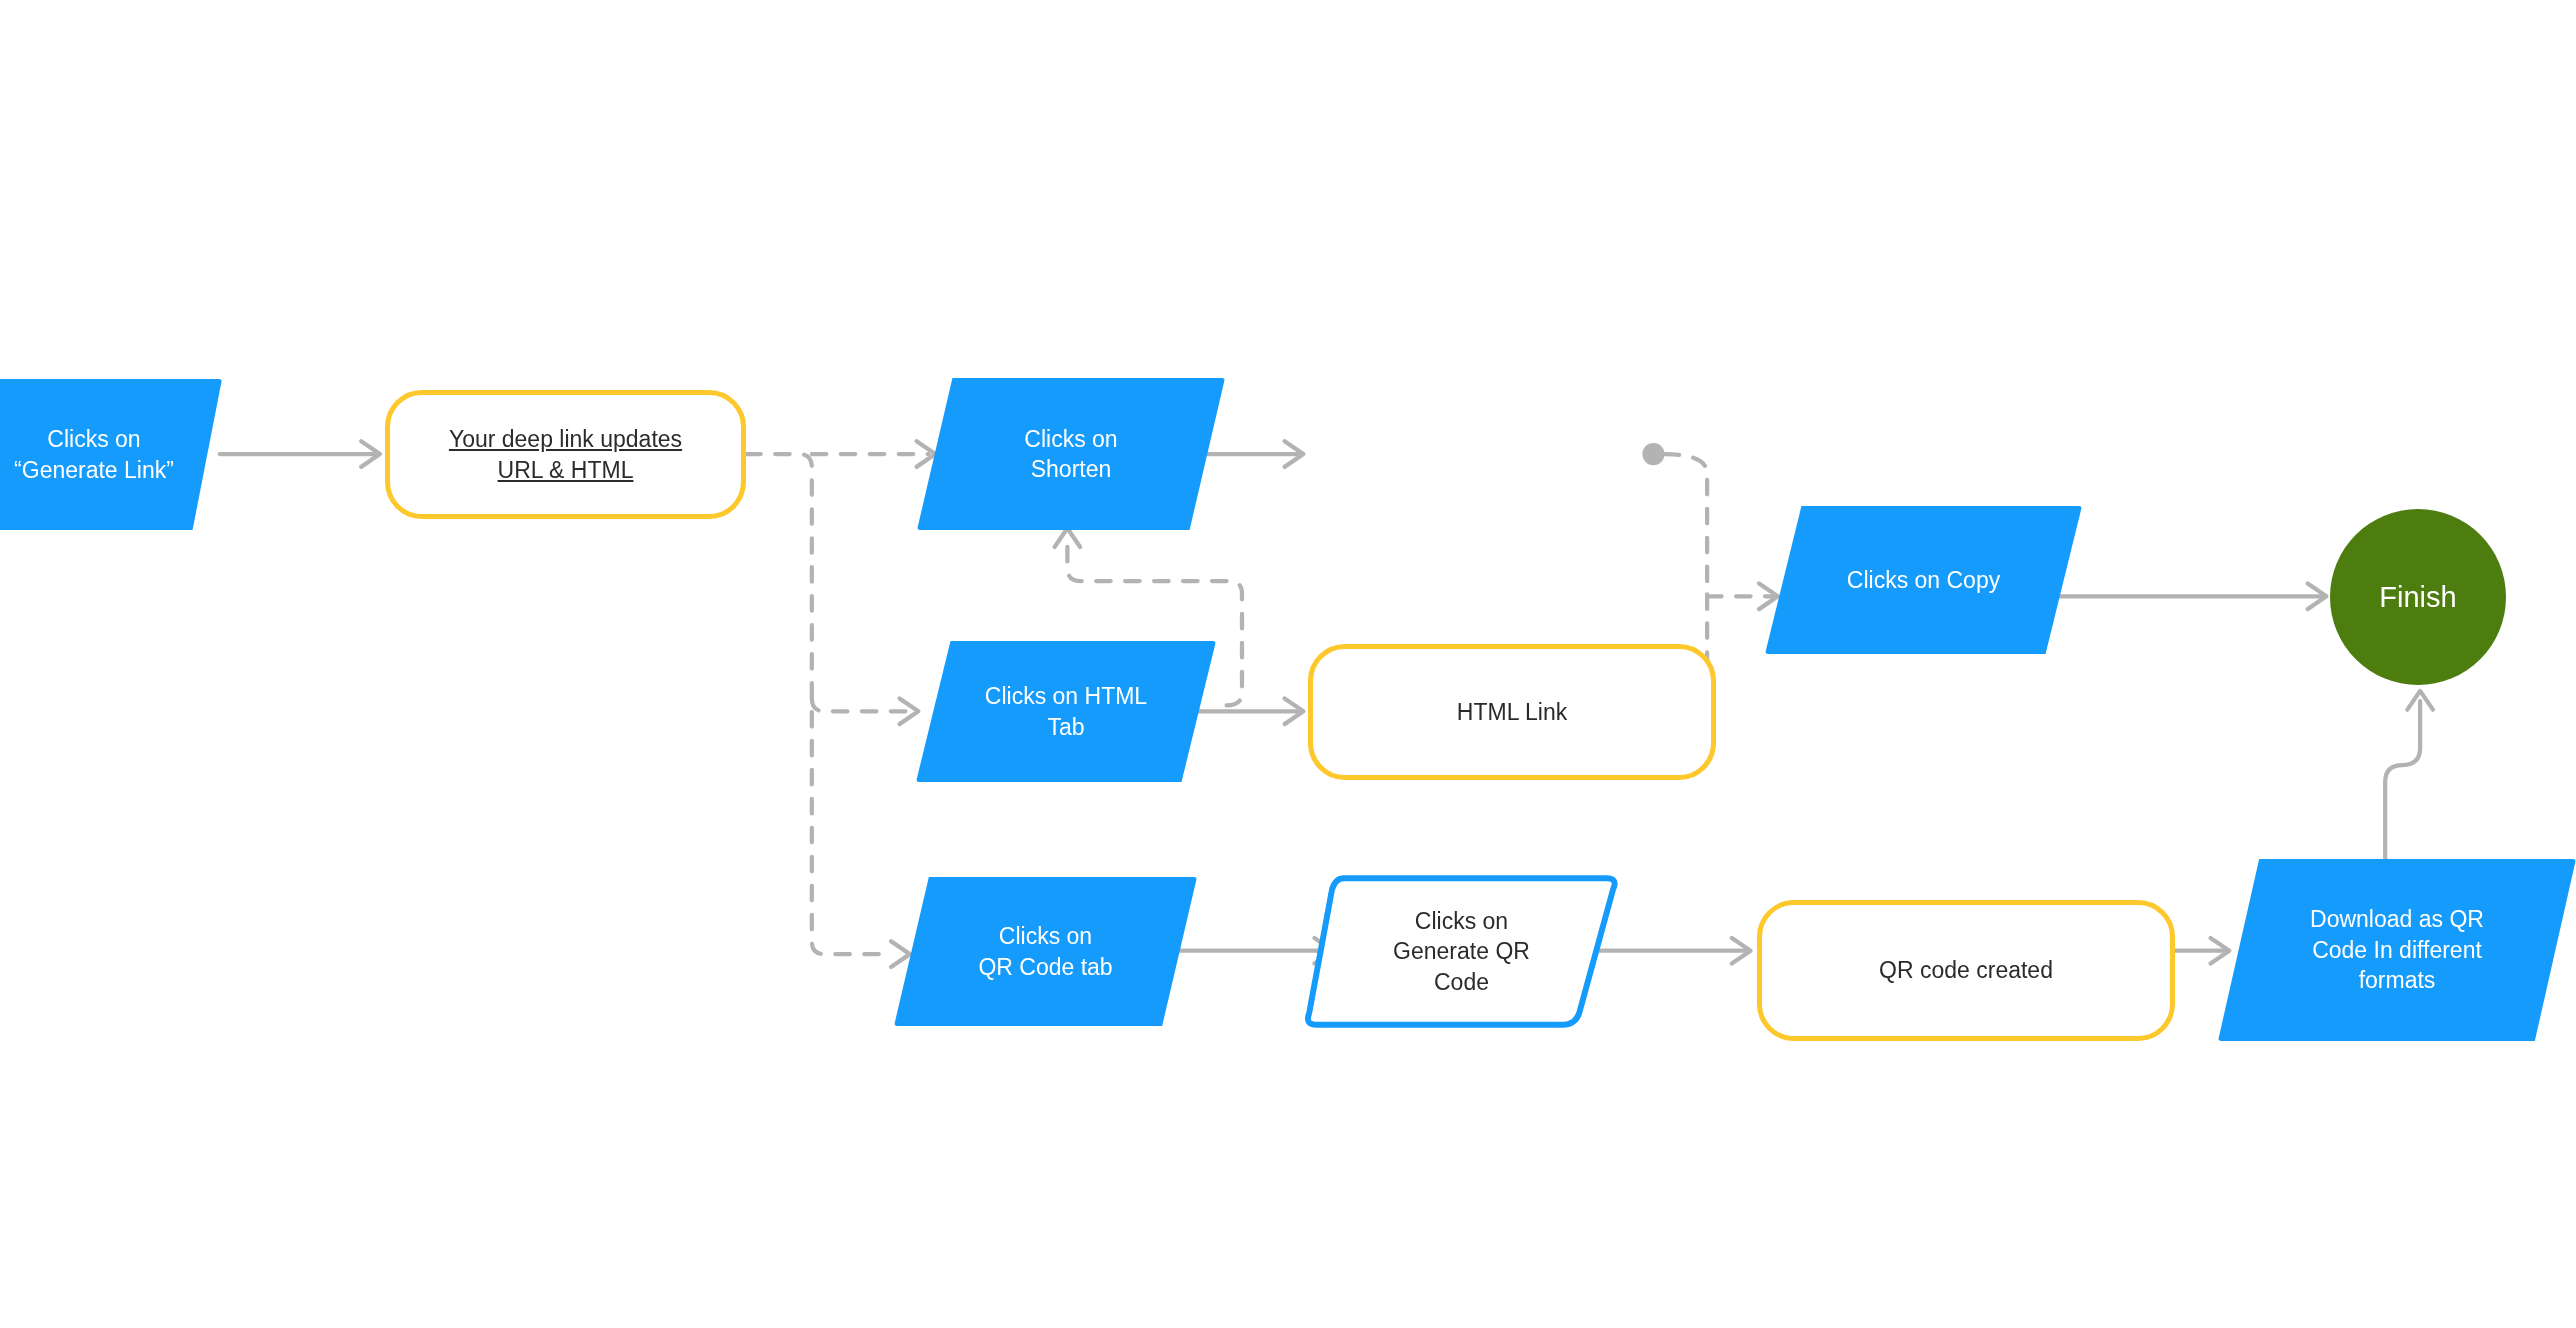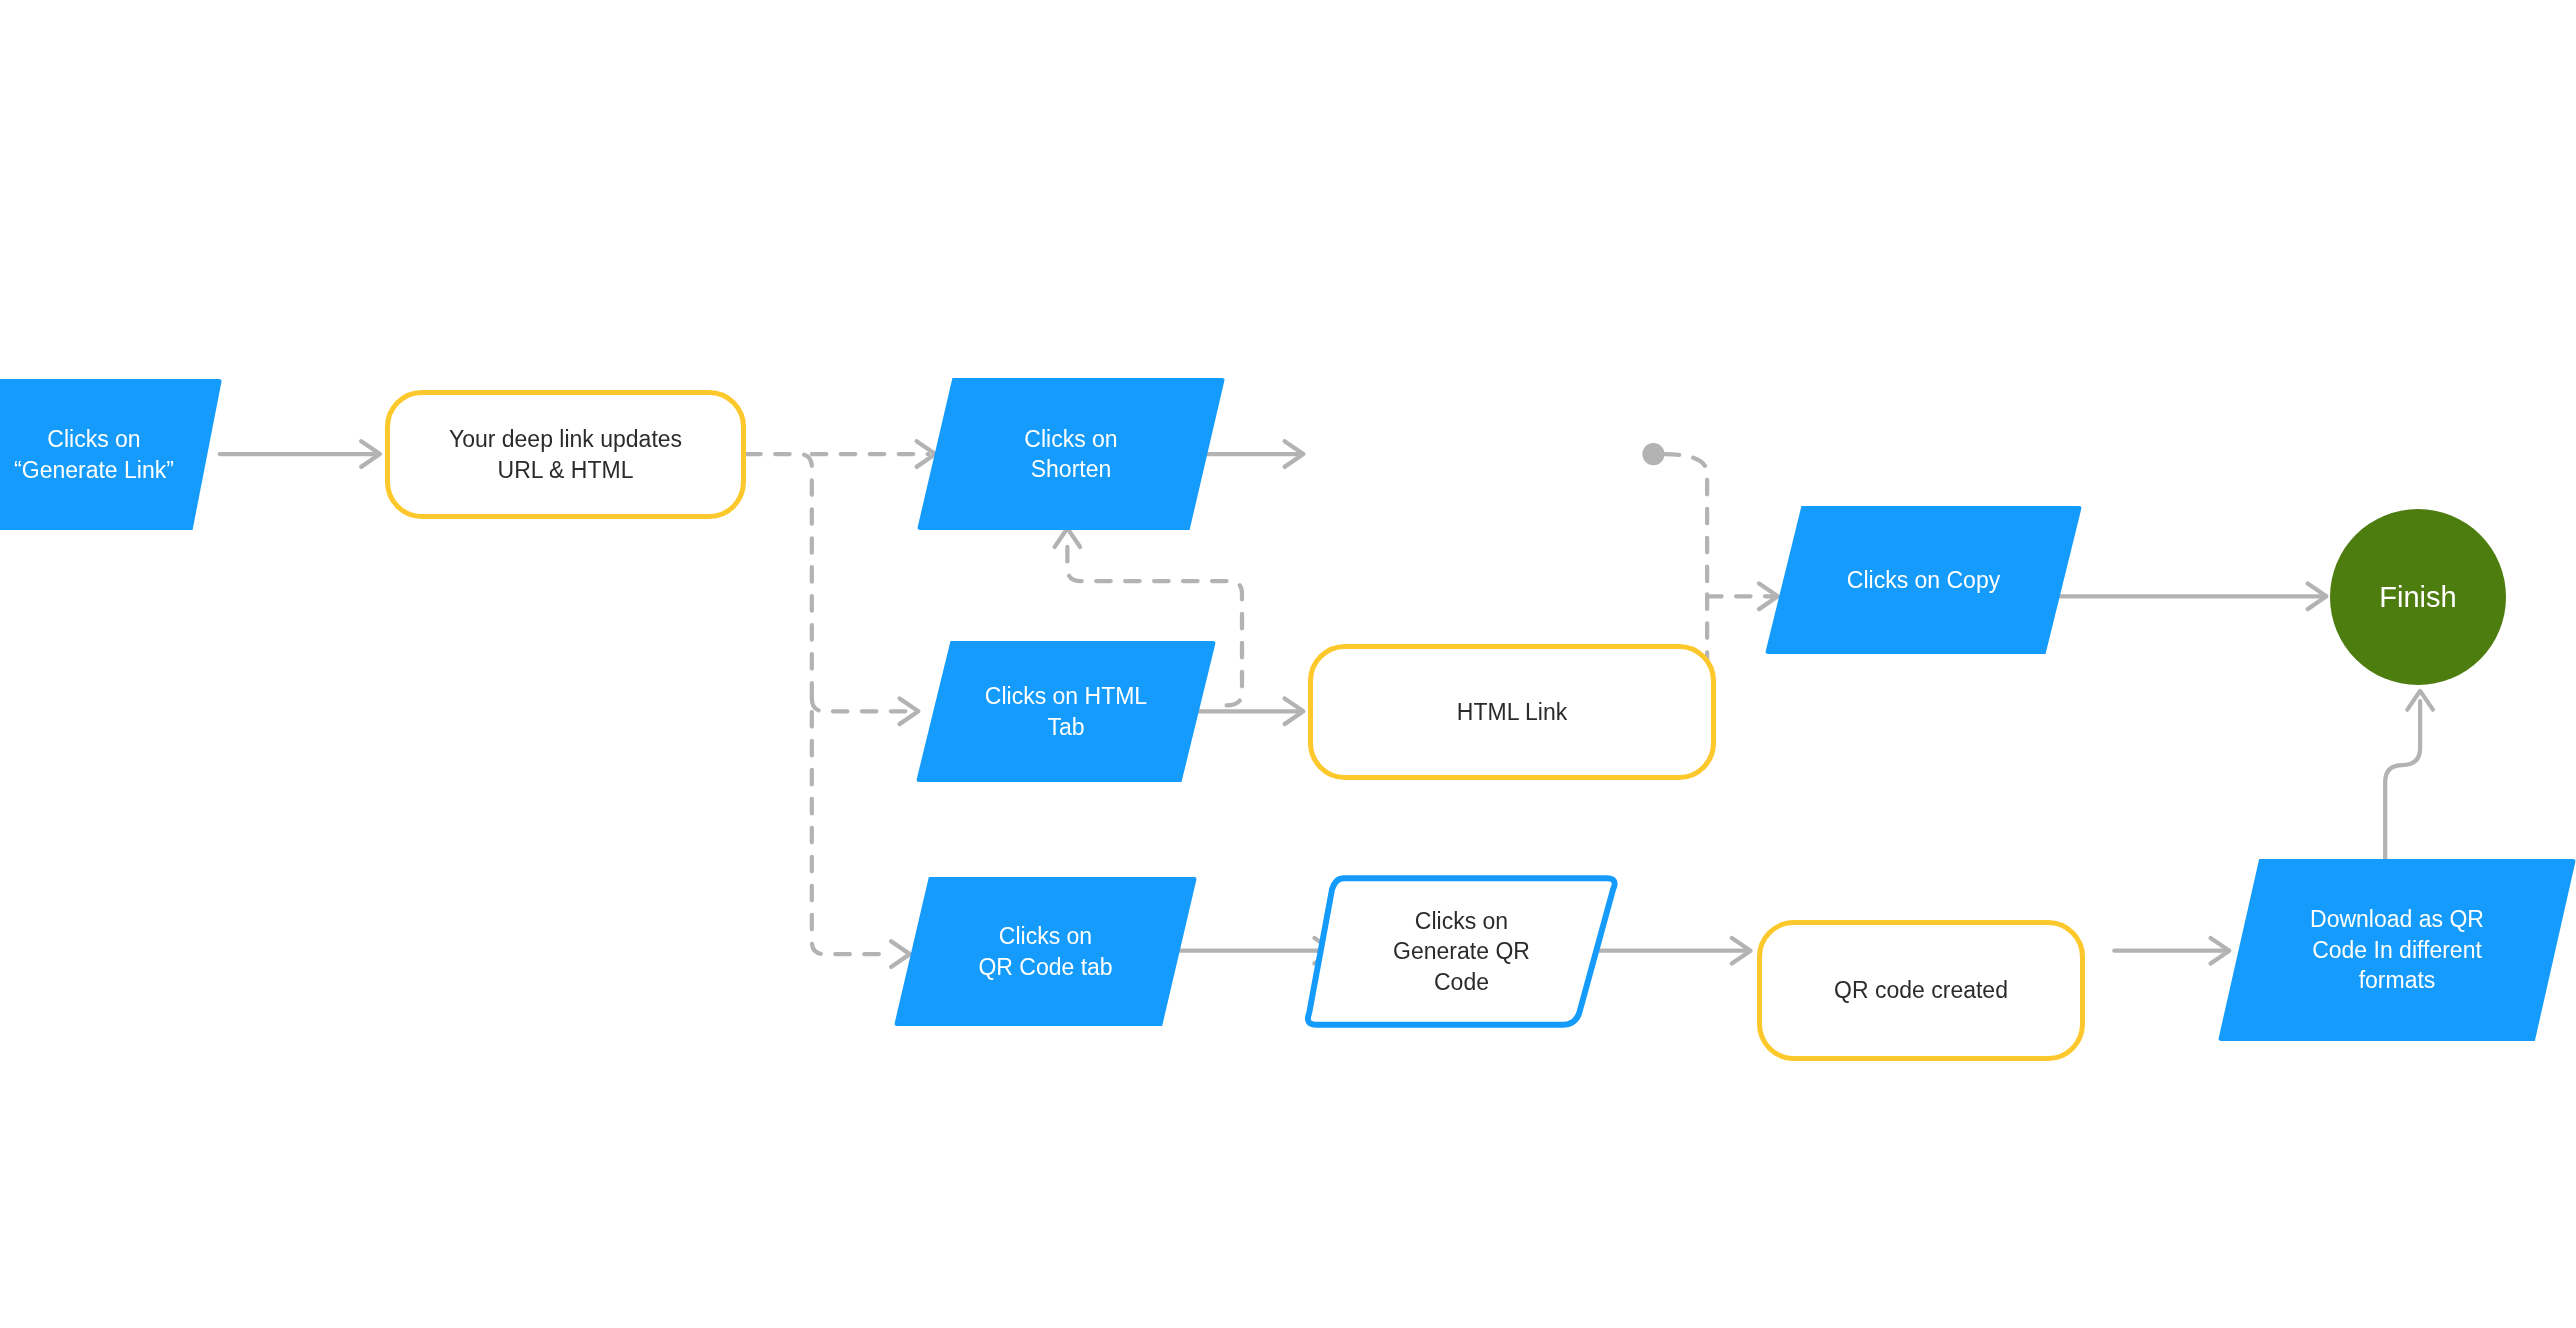--- a/index.html
+++ b/index.html
@@ -158,21 +158,21 @@
     <path class="edge-line" d="M 2482 1116 L 2614 1116"></path>
     <path class="edge-arrow" d="M 2595 1101 L 2617 1116 L 2595 1131"></path>
 
     <path class="edge-line" d="M 2800 1008 L 2800 918 Q 2800 898 2820 898 Q 2841 898 2841 878 L 2841 823"></path>
     <path class="edge-arrow" d="M 2826 833 L 2841 811 L 2856 833"></path>
   </svg>
 
   <div class="node para-fill" style="left:-34px; top:379px; width:256px; height:151px;">Clicks on
 “Generate Link”</div>
 
-  <div class="node rrect" style="left:385px; top:390px; width:361px; height:129px;">Your deep link updates
+  <div class="node rrect" style="left:385px; top:390px; width:361px; height:129px;text-decoration:underline;">Your deep link updates
 URL &amp; HTML</div>
 
   <div class="node para-fill" style="left:917px; top:378px; width:308px; height:152px;">Clicks on
 Shorten</div>
 
 
   <div class="node para-fill" style="left:916px; top:641px; width:300px; height:141px;">Clicks on HTML
 Tab</div>
 
   <div class="node rrect" style="left:1308px; top:644px; width:408px; height:136px;">HTML Link</div>
@@ -182,21 +182,21 @@
 
   <div class="para-outline-wrap" style="left:1303px; top:874px; width:317px; height:155px;">
     <svg width="317" height="155" viewBox="0 0 372 182">
       <path d="M 48 5 L 356 5 Q 370 5 364 18 L 324 164 Q 319 177 305 177 L 16 177 Q 2 177 7 164 L 34 18 Q 38 5 48 5 Z" fill="#ffffff" stroke="#159BFB" stroke-width="7" stroke-linejoin="round"></path>
     </svg>
     <div class="para-outline-label">Clicks on
 Generate QR
 Code</div>
   </div>
 
-  <div class="node rrect" style="left:1757px; top:920px; width:328px; height:141px;text-align:center;">QR code created</div>
+  <div class="node rrect" style="left:1757px; top:900px; width:418px; height:141px;text-align:center;">QR code created</div>
 
   <div class="node para-fill" style="left:2218px; top:859px; width:358px; height:182px;">Download as QR
 Code In different
 formats</div>
 
   <div class="node para-fill" style="left:1765px; top:506px; width:317px; height:148px;">Clicks on Copy</div>
 
   <div class="node circle" style="left:2330px; top:509px; width:176px; height:176px;">Finish</div>
 
 </div>

